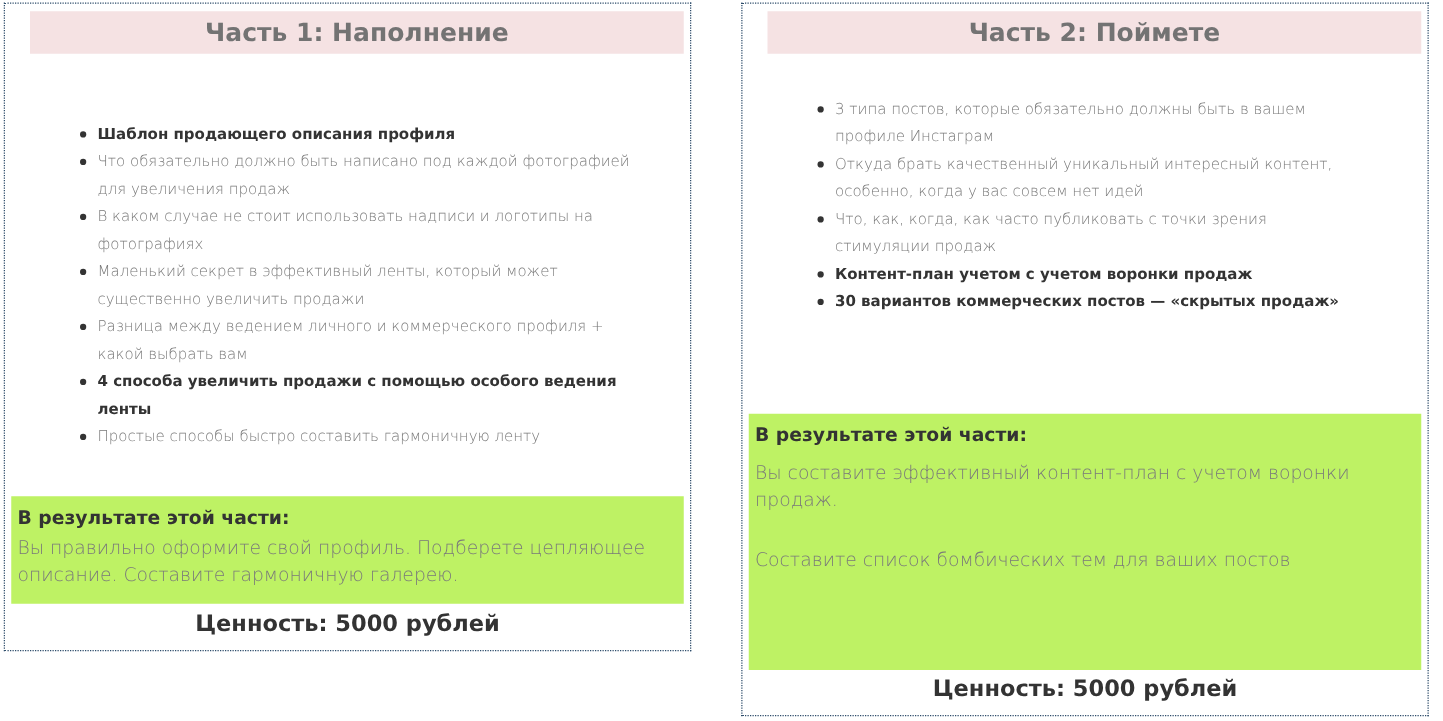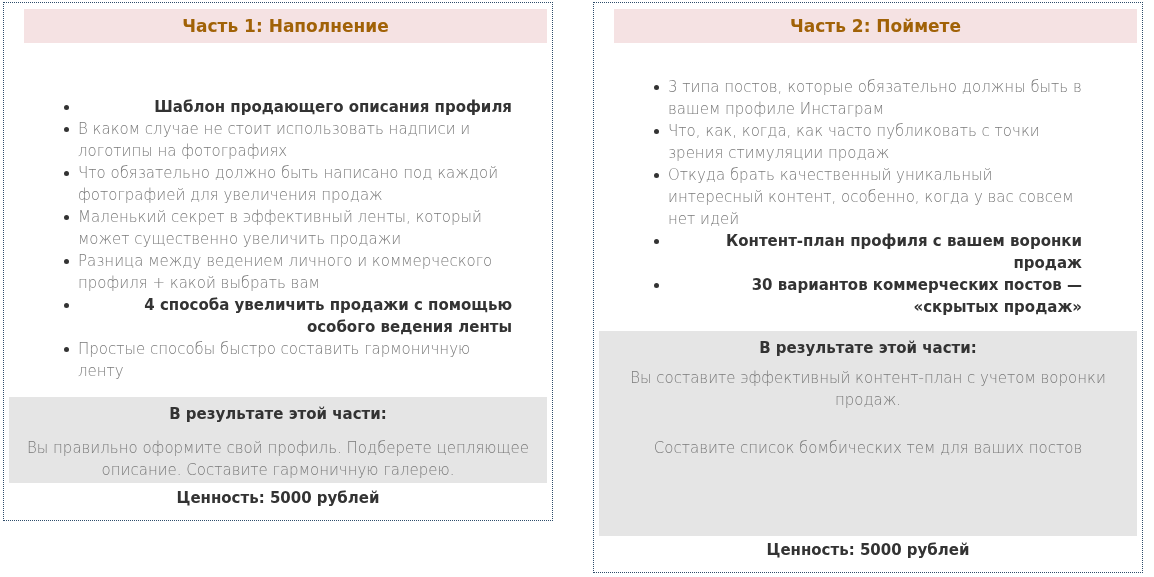--- a/index.html
+++ b/index.html
@@ -3,71 +3,71 @@
 <meta charset="utf-8">
 <style>
   html, body { margin: 0; padding: 0; background: #ffffff; }
   body { width: 1154px; height: 577px; position: relative; overflow: hidden;
          font-family: "DejaVu Sans", "Liberation Sans", sans-serif; color: #333; }
   .card { position: absolute; box-sizing: border-box; border: 1px dotted #2e4d6b; background: #fff; }
   .card-1 { left: 3px; top: 2px; width: 550px; height: 519px; }
   .card-2 { left: 593px; top: 2px; width: 550px; height: 571px; }
   .card-header { position: absolute; left: 20px; right: 5px; top: 6px; height: 34px;
                  background: #f5e2e3; display: flex; align-items: center; justify-content: center;
-                 font-weight: bold; font-size: 17px; color: #a16207; }
+                 font-weight: bold; font-size: 20px; color: #737373; }
   ul.topics { position: absolute; left: 0; right: 0; margin: 0; padding: 0 0 0 74px;
               list-style: none; }
   .card-1 ul.topics { top: 93px; }
   .card-2 ul.topics { top: 73px; }
-  ul.topics li { position: relative; font-size: 15px; line-height: 22px; color: #7a7a7a;
+  ul.topics li { position: relative; font-size: 12px; line-height: 22px; color: #7a7a7a;
                  font-weight: 300; padding-right: 40px; }
   .card-2 ul.topics li { padding-right: 60px; }
-  ul.topics li.bold { color: #333; font-weight: bold; text-align: right; }
+  ul.topics li.bold { color: #333; font-weight: bold; }
   ul.topics li::before { content: ""; position: absolute; left: -14px; top: 9px; width: 5px; height: 5px;
                          border-radius: 50%; background: #333; }
-  .result-box { position: absolute; left: 5px; right: 5px; background: #e5e5e5; padding: 4px 5px 4px 5px;
-                box-sizing: border-box; text-align: center; }
+  .result-box { position: absolute; left: 5px; right: 5px; background: #bef264; padding: 4px 5px 4px 5px;
+                box-sizing: border-box; }
   .card-1 .result-box { top: 394px; height: 86px; }
   .card-2 .result-box { top: 328px; height: 205px; }
   .result-title { font-weight: bold; font-size: 15px; color: #333; line-height: 22px; margin-top: 2px; }
-  .result-text { font-size: 15px; color: #7a7a7a; line-height: 22px; margin-top: 12px; font-weight: 300; }
+  .result-text { font-size: 15px; color: #7a7a7a; line-height: 22px; margin-top: 2px; font-weight: 300; }
   .card-2 .result-text + .result-text { margin-top: 26px; }
   .card-2 .result-title + .result-text { margin-top: 8px; }
-  .value { position: absolute; left: 0; right: 0; text-align: center; font-size: 15px; font-weight: bold; color: #333; }
+  .value { position: absolute; left: 0; right: 0; text-align: center; font-size: 18px; font-weight: bold; color: #333; }
   .card-1 .value { top: 486px; }
   .card-2 .value { top: 538px; }
 </style>
 </head>
 <body>
 
 <div class="card card-1">
   <div class="card-header">Часть 1: Наполнение</div>
   <ul class="topics">
     <li class="bold">Шаблон продающего описания профиля</li>
+    <li>Что обязательно должно быть написано под каждой фотографией для увеличения продаж</li>
     <li>В каком случае не стоит использовать надписи и логотипы на фотографиях</li>
-    <li>Что обязательно должно быть написано под каждой фотографией для увеличения продаж</li>
     <li>Маленький секрет в эффективный ленты, который может существенно увеличить продажи</li>
     <li>Разница между ведением личного и коммерческого профиля + какой выбрать вам</li>
     <li class="bold">4 способа увеличить продажи с помощью особого ведения ленты</li>
     <li>Простые способы быстро составить гармоничную ленту</li>
   </ul>
   <div class="result-box">
     <div class="result-title">В результате этой части:</div>
     <div class="result-text">Вы правильно оформите свой профиль. Подберете цепляющее описание. Составите гармоничную галерею.</div>
   </div>
   <div class="value">Ценность: 5000 рублей</div>
 </div>
 
 <div class="card card-2">
   <div class="card-header">Часть 2: Поймете</div>
   <ul class="topics">
     <li>3 типа постов, которые обязательно должны быть в вашем профиле Инстаграм</li>
+    <li>Откуда брать качественный уникальный интересный контент, особенно, когда у вас совсем нет идей</li>
     <li>Что, как, когда, как часто публиковать с точки зрения стимуляции продаж</li>
-    <li>Откуда брать качественный уникальный интересный контент, особенно, когда у вас совсем нет идей</li>
-    <li class="bold">Контент-план профиля с вашем воронки продаж</li>
+    <li class="bold">Контент-план учетом с учетом воронки продаж</li>
     <li class="bold">30 вариантов коммерческих постов — «скрытых продаж»</li>
   </ul>
   <div class="result-box">
     <div class="result-title">В результате этой части:</div>
     <div class="result-text">Вы составите эффективный контент-план с учетом воронки продаж.</div>
     <div class="result-text">Составите список бомбических тем для ваших постов</div>
   </div>
   <div class="value">Ценность: 5000 рублей</div>
 </div>
 

